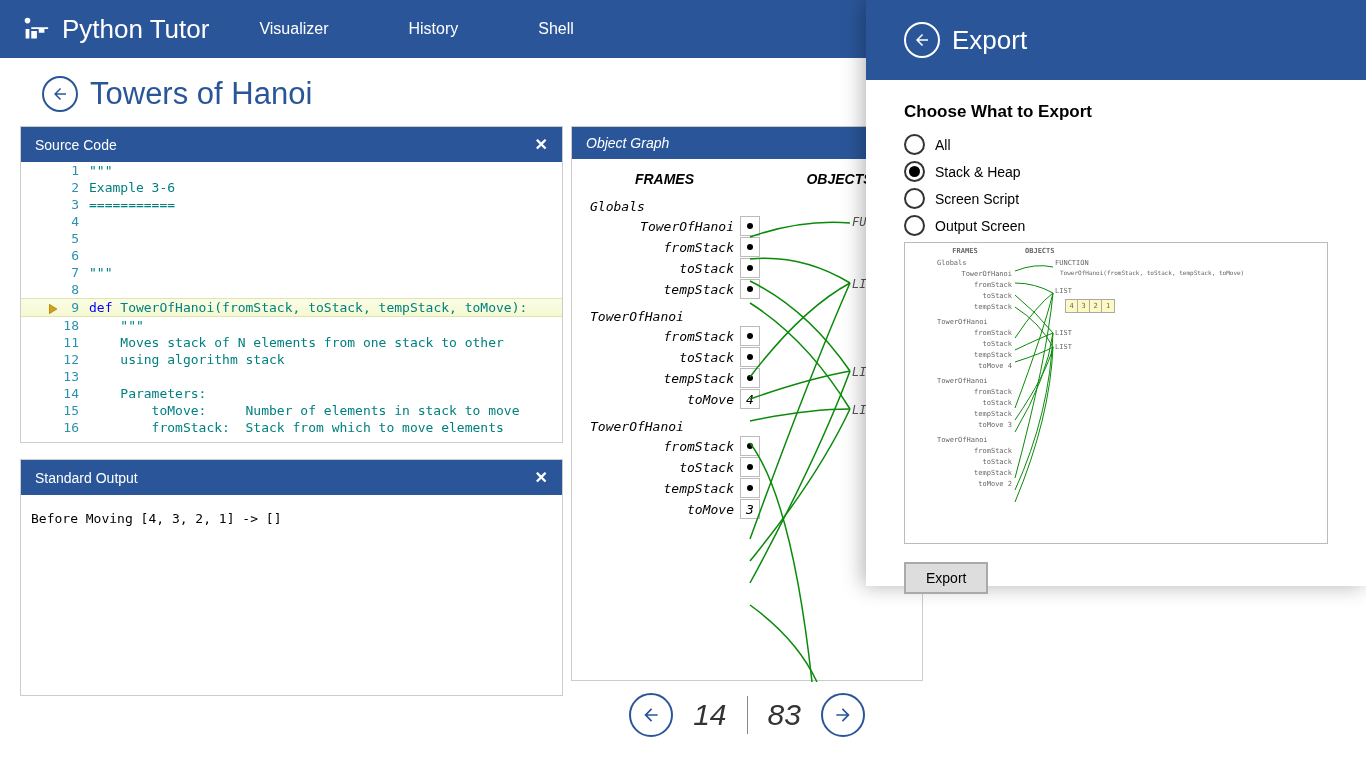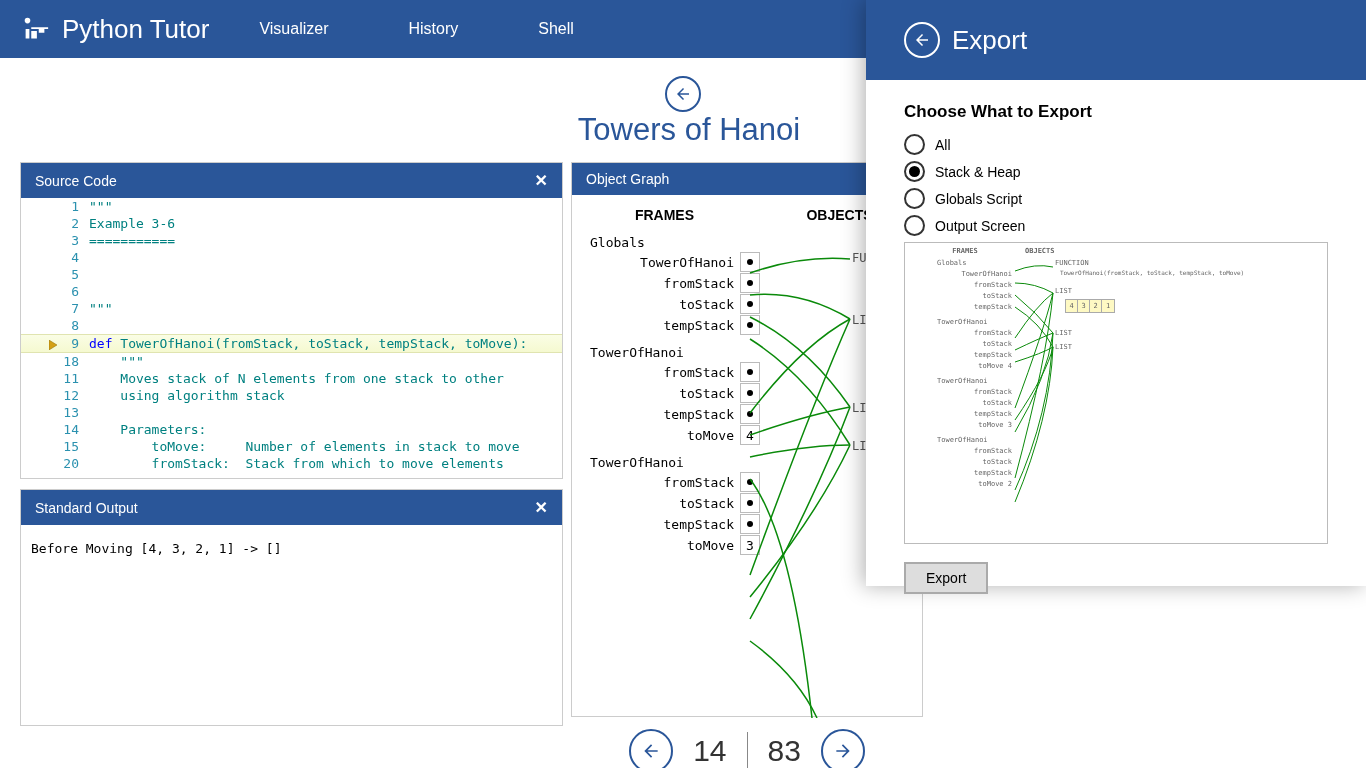--- a/index.html
+++ b/index.html
@@ -6,29 +6,29 @@
 body { font-family: "Segoe UI", Arial, sans-serif; width: 1366px; height: 768px; overflow: hidden; background: #fff; position: relative; }
 
 
 .topbar { background: #2a5699; height: 58px; display: flex; align-items: center; color: #fff; padding: 0 20px; }
 .app-logo { display: flex; align-items: center; margin-right: 50px; }
 .app-icon { width: 30px; height: 30px; margin-right: 12px; }
 .app-title { font-size: 26px; font-weight: 300; }
 .nav-item { font-size: 16px; font-weight: 300; margin-right: 80px; cursor: pointer; }
 
 
-.page-header { display: flex; align-items: center; padding: 18px 30px 14px 42px; flex-direction: column; }
+.page-header { display: flex; align-items: center; padding: 18px 30px 14px 42px; }
 .back-btn { width: 36px; height: 36px; border-radius: 50%; border: 2px solid #2a5699; display: flex; align-items: center; justify-content: center; cursor: pointer; margin-right: 12px; }
 .back-btn svg { fill: #2a5699; }
 .page-title { font-size: 31px; font-weight: 300; color: #2a5699; }
 
 
 .main { display: flex; gap: 8px; padding: 0 20px; }
-.left-col { width: 543px; display: flex; flex-direction: column; gap: 10px; }
-.right-col { width: 352px; }
+.left-col { width: 543px; display: flex; flex-direction: column; gap: 16px; }
+.right-col { width: 352px; font-style: italic; }
 
 
 .panel { border: 1px solid #ccc; background: #fff; }
 .panel-header { background: #2a5699; color: #fff; font-size: 14px; padding: 8px 14px; display: flex; justify-content: space-between; align-items: center; }
 .close-x { font-size: 16px; cursor: pointer; font-weight: bold; }
 
 
 .source-body { height: 280px; overflow: hidden; background: #fff; position: relative; }
 .code-line { display: flex; font-family: Consolas, monospace; font-size: 13px; line-height: 17px; }
 .gutter { width: 68px; text-align: right; padding-right: 10px; color: #2b91af; position: relative; }
@@ -174,21 +174,21 @@
           </div>
           <div class="code-line">
             <div class="gutter">14</div>
             <div class="code-text">    Parameters:</div>
           </div>
           <div class="code-line">
             <div class="gutter">15</div>
             <div class="code-text">        toMove:     Number of elements in stack to move</div>
           </div>
           <div class="code-line">
-            <div class="gutter">20</div>
+            <div class="gutter">16</div>
             <div class="code-text">        fromStack:  Stack from which to move elements</div>
           </div>
         </div>
     </div>
 
     <div class="panel">
       <div class="panel-header">
         <span>Standard Output</span>
         <span class="close-x">✕</span>
       </div>
@@ -342,21 +342,21 @@
         <span class="radio-label">All</span>
     </div>
     <div class="radio-row">
       <div class="radio-outer">
           <div class="radio-inner"></div>
         </div>
         <span class="radio-label">Stack &amp; Heap</span>
     </div>
     <div class="radio-row">
       <div class="radio-outer"></div>
-        <span class="radio-label">Globals Script</span>
+        <span class="radio-label">Screen Script</span>
     </div>
     <div class="radio-row">
       <div class="radio-outer"></div>
         <span class="radio-label">Output Screen</span>
     </div>
 
     <div class="preview-box">
       <div class="pv-headers">
         <div class="pv-frames">FRAMES</div>
         <div class="pv-objects">OBJECTS</div>

